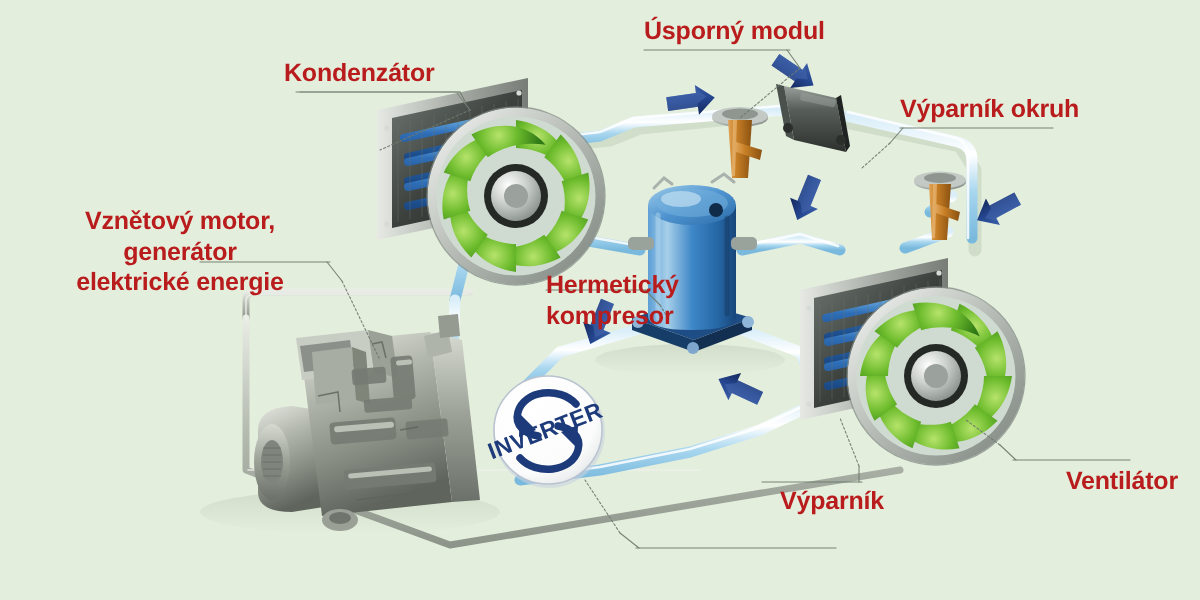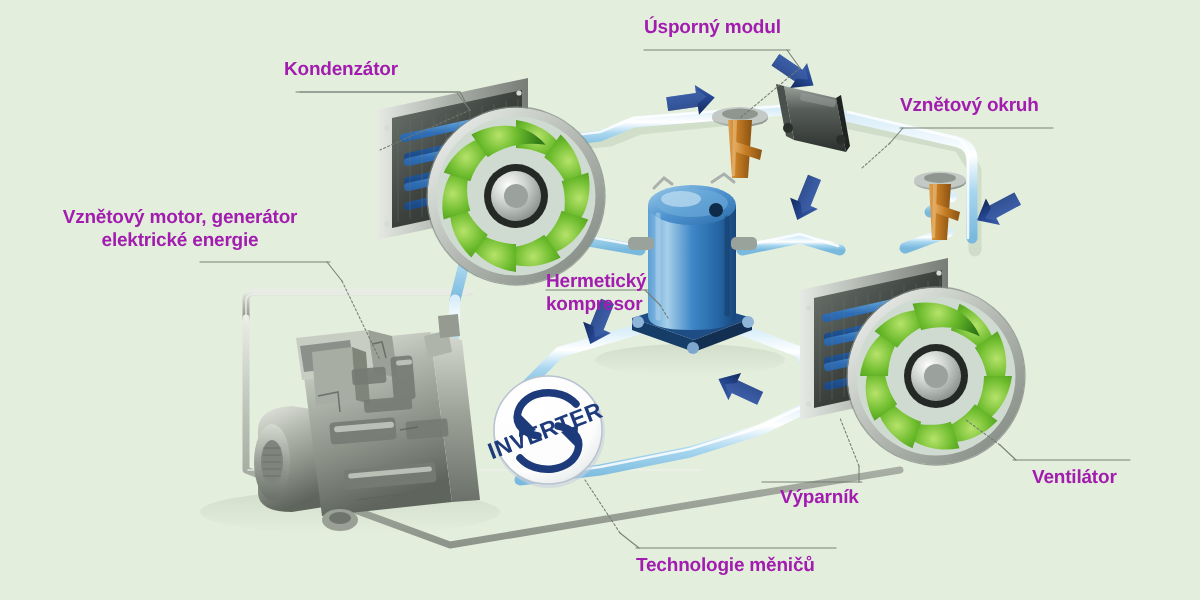--- a/index.html
+++ b/index.html
@@ -10,23 +10,23 @@
     font-family:"Liberation Sans","DejaVu Sans",sans-serif;
     position:relative;
   }
   #stage{position:absolute;inset:0;width:1200px;height:600px;}
   svg.layer{position:absolute;left:0;top:0;width:1200px;height:600px;overflow:visible;}
   #art{z-index:2;}
   #leaders{z-index:6;}
   .labels{position:absolute;left:0;top:0;width:1200px;height:600px;z-index:7;}
   .lbl{
     position:absolute;
-    color:#a21caf;
+    color:#b91c1c;
     font-weight:bold;
-    font-size:19px;
+    font-size:25px;
     line-height:1.22;
     letter-spacing:-0.2px;
     white-space:pre-line;
     text-rendering:geometricPrecision;
   }
   .lbl.r{text-align:center;}
   .lbl.l{text-align:left;}
 </style>
 </head>
 <body>
@@ -519,28 +519,27 @@
       <path d="M639,548 L620,533"></path>
       <path d="M620,533 L585,480" stroke-dasharray="2.2 2.2"></path>
     </g>
   </svg>
 
   <div class="labels">
     <div class="lbl l" style="left:284px;top:58px;">Kondenzátor</div>
 
     <div class="lbl l" style="left:644px;top:16px;">Úsporný modul</div>
 
-    <div class="lbl l" style="left:900px;top:94px;">Vznětový okruh</div>
+    <div class="lbl l" style="left:900px;top:94px;">Výparník okruh</div>
 
     <div class="lbl r" style="left:30px;top:206px;width:300px;">Vznětový motor, generátor
 elektrické energie</div>
 
     <div class="lbl l" style="left:546px;top:238px;margin-top:32px;">Hermetický
 kompresor</div>
 
-    <div class="lbl l" style="left:1032px;top:466px;">Ventilátor</div>
+    <div class="lbl l" style="left:1066px;top:466px;">Ventilátor</div>
 
     <div class="lbl l" style="left:762px;top:486px;margin-left:18px;">Výparník</div>
 
-    <div class="lbl l" style="left:636px;top:554px;">Technologie měničů</div>
   </div>
 
 </div>
 
 </body></html>

